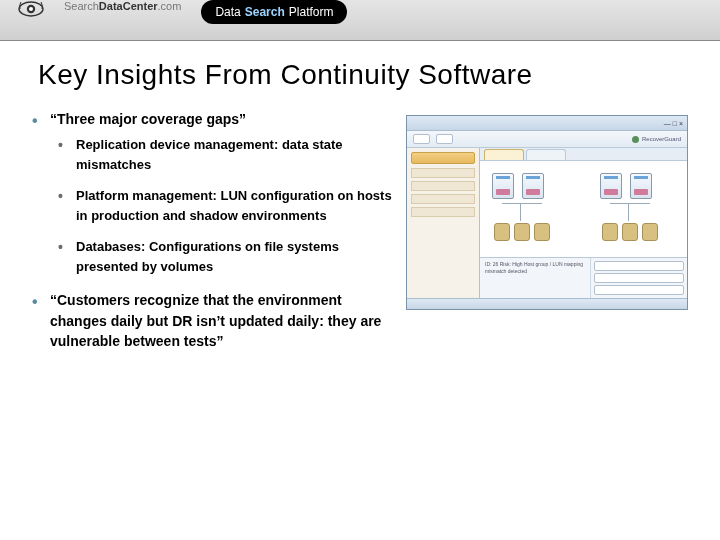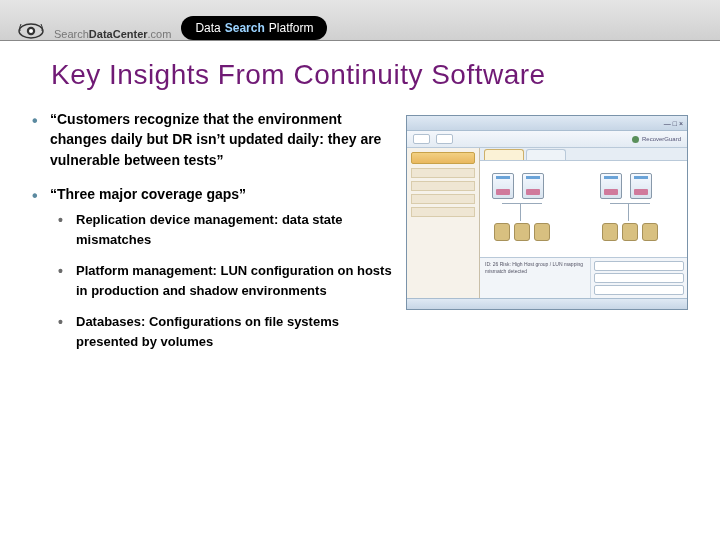--- a/index.html
+++ b/index.html
@@ -1,23 +1,23 @@
 <!DOCTYPE html>
 <html><head>
 <meta charset="utf-8">
 <style>
   html,body{margin:0;padding:0;width:720px;height:540px;background:#fff;font-family:Verdana,Arial,sans-serif;color:#000;overflow:hidden}
-  .header-bar{height:40px;background:linear-gradient(#e5e5e5,#d0d0d0);border-bottom:1px solid #888;display:flex;align-items:flex-end;padding:0 18px;gap:10px}
+  .header-bar{height:40px;background:linear-gradient(#e5e5e5,#d0d0d0);border-bottom:1px solid #888;display:flex;align-items:flex-start;padding:0 18px;gap:20px}
   .eye-icon svg{display:block}
   .sdc-text{font-size:11px;font-weight:bold;color:#333}
   .sdc-text .grey{color:#777;font-weight:normal}
   .pill{background:#000;color:#fff;border-radius:12px;padding:5px 14px;font-size:12px;display:flex;gap:4px;align-items:center}
   .pill .accent{color:#9bd3ff;font-weight:bold}
   .slide{padding:10px 32px 0 32px}
-  h1.title{font-family:Verdana,Arial,sans-serif;font-weight:normal;color:#701a75;font-size:28px;margin:8px 0 18px 19px;letter-spacing:0.5px}
+  h1.title{font-family:Verdana,Arial,sans-serif;font-weight:normal;color:#000000;font-size:28px;margin:8px 0 18px 6px;letter-spacing:0.5px}
   .body-row{display:flex;gap:14px;align-items:flex-start}
   .text-col{flex:0 0 360px}
   ul.b1{list-style:none;margin:0;padding:0}
   ul.b1>li{position:relative;padding-left:18px;margin-bottom:14px;font-size:14px;font-weight:bold;line-height:1.45}
   ul.b1>li::before{content:"•";position:absolute;left:0;top:0;color:#5b8aa0;font-size:16px}
   ul.b2{list-style:none;margin:6px 0 0 0;padding:0}
   ul.b2>li{position:relative;padding-left:26px;margin-bottom:12px;font-size:13px;font-weight:bold;line-height:1.5}
   ul.b2>li::before{content:"•";position:absolute;left:8px;top:0;color:#6b6b6b;font-size:14px}
   .shot{flex:1;margin-top:6px}
   .app-window{border:1px solid #7a93aa;background:#e9eef3;font-size:7px;color:#335}
@@ -70,29 +70,29 @@
   </span>
 </div>
 
 <div class="slide">
   <h1 class="title">Key Insights From Continuity Software</h1>
 
   <div class="body-row">
     <div class="text-col">
       <ul class="b1">
         <li>
-          <span>“Customers recognize that the environment changes daily but DR isn’t updated daily:  they are vulnerable between tests”</span>
-        </li>
-        <li>
           <span>“Three major coverage gaps”</span>
           <ul class="b2">
             <li>Replication device management: data state mismatches</li>
             <li>Platform management: LUN configuration on hosts in production and shadow environments</li>
             <li>Databases: Configurations on file systems presented by volumes</li>
           </ul>
+        </li>
+        <li>
+          <span>“Customers recognize that the environment changes daily but DR isn’t updated daily:  they are vulnerable between tests”</span>
         </li>
       </ul>
     </div>
 
     <div class="shot">
       <div class="app-window">
         <div class="app-titlebar">
           <span>&nbsp;</span>
           <span>— □ ×</span>
         </div>

